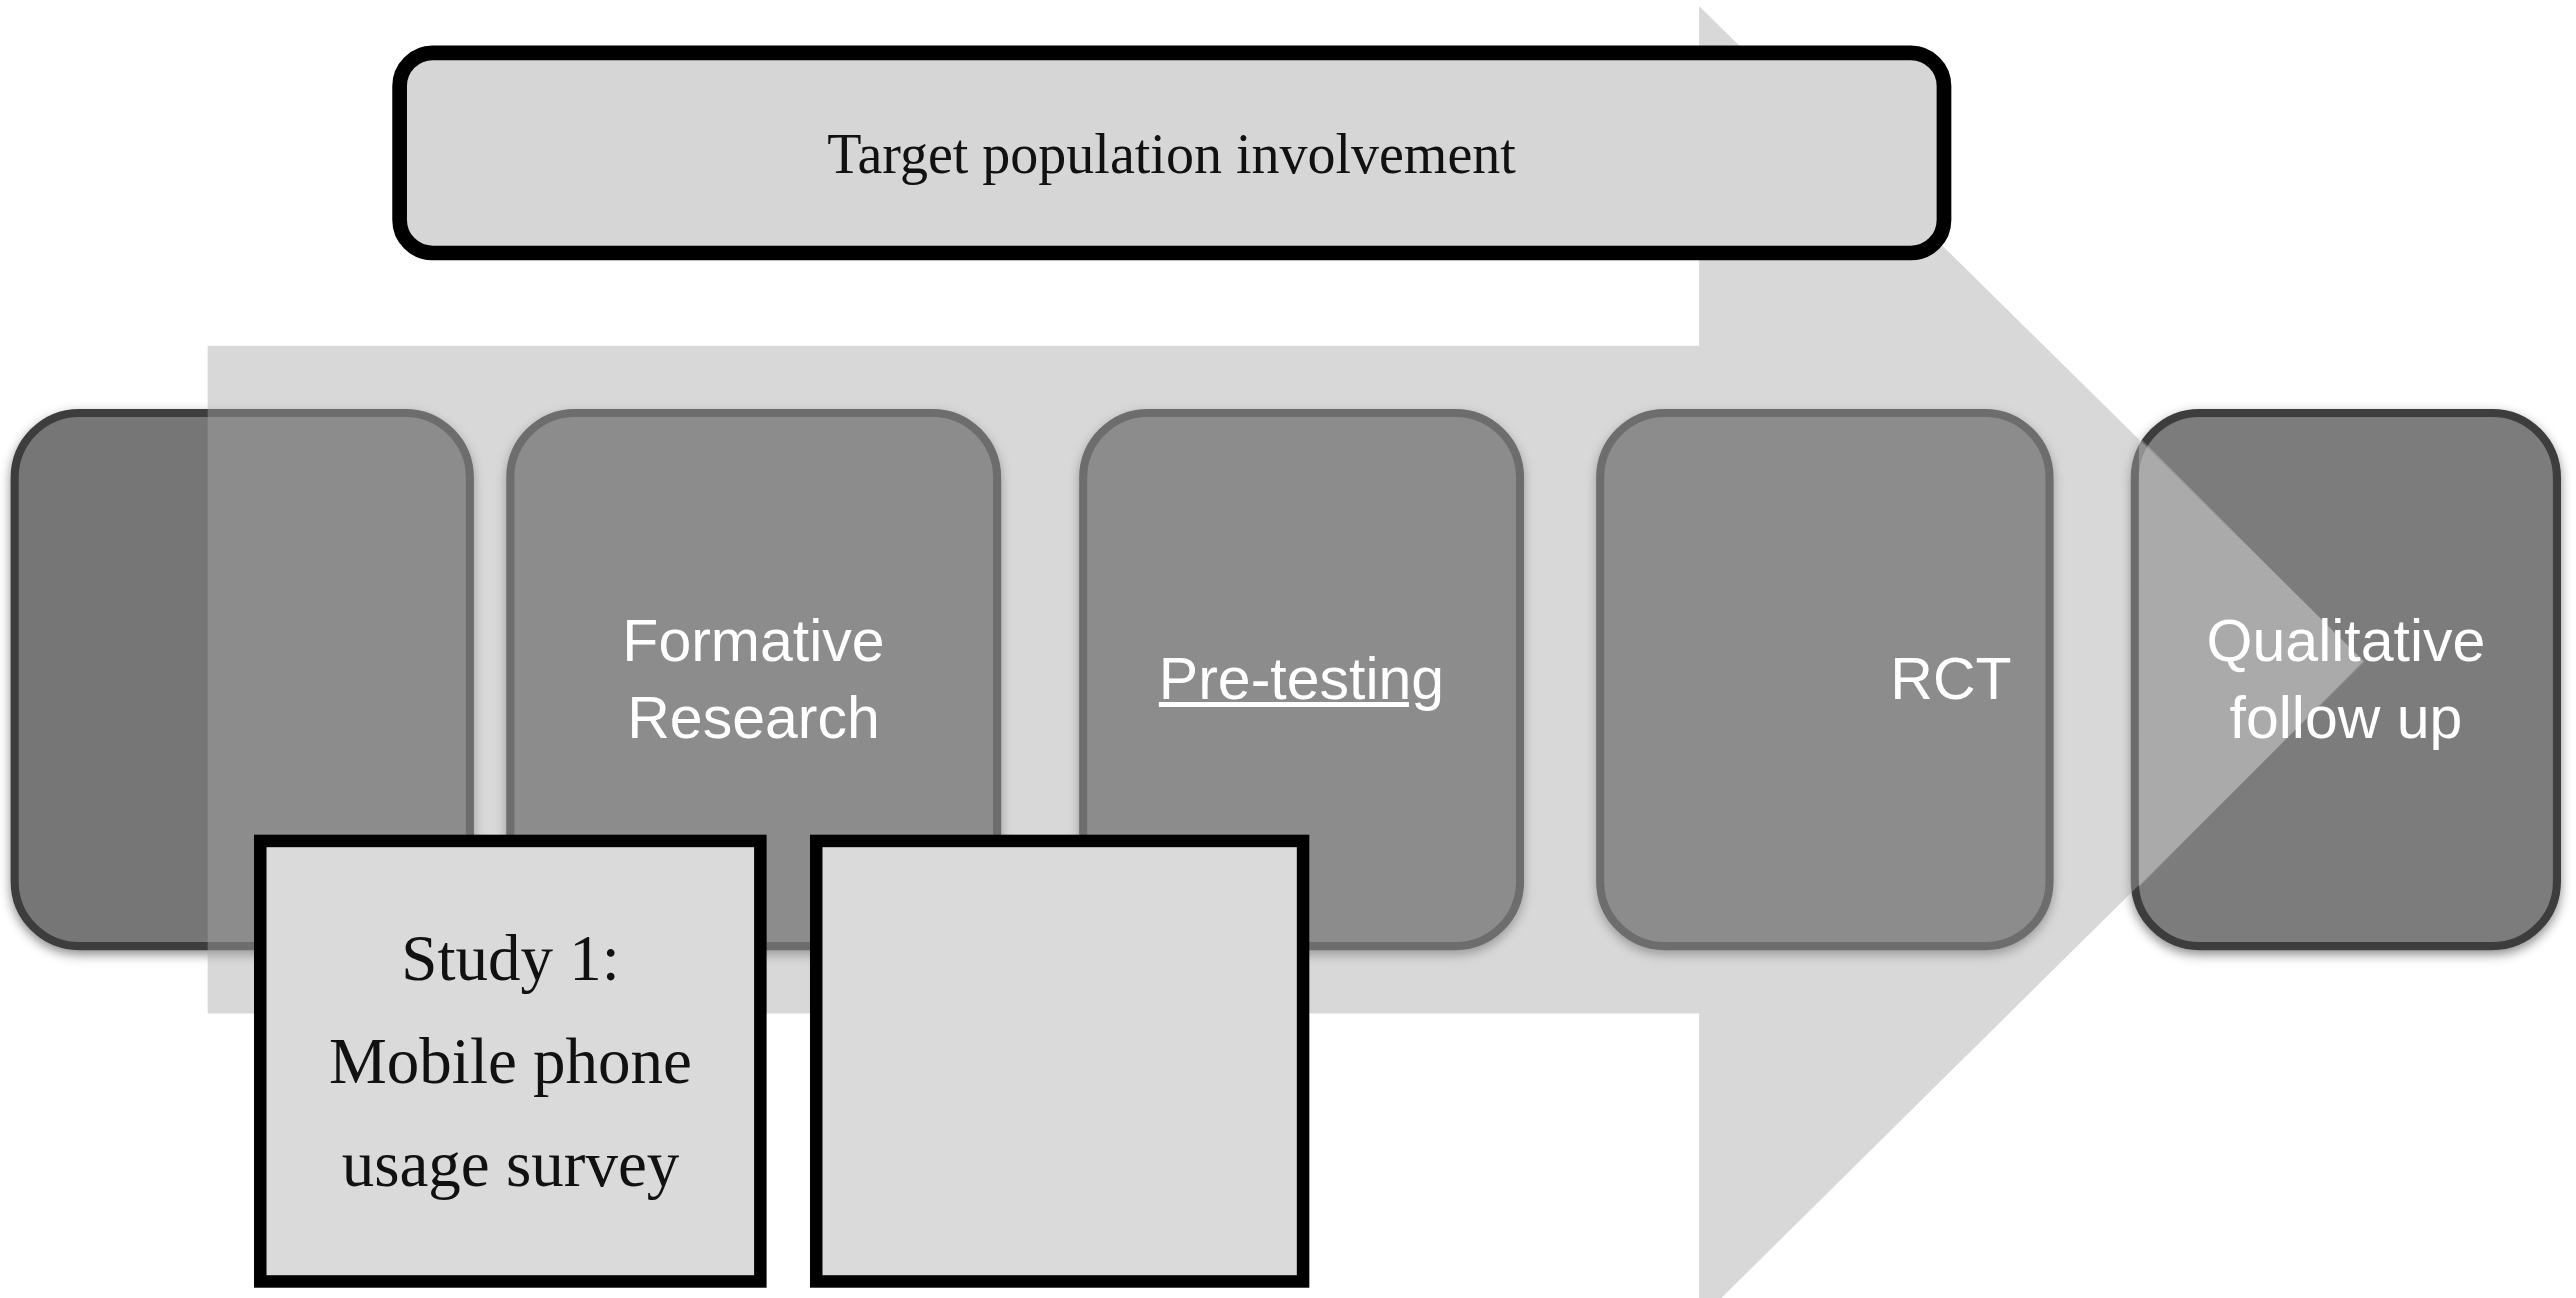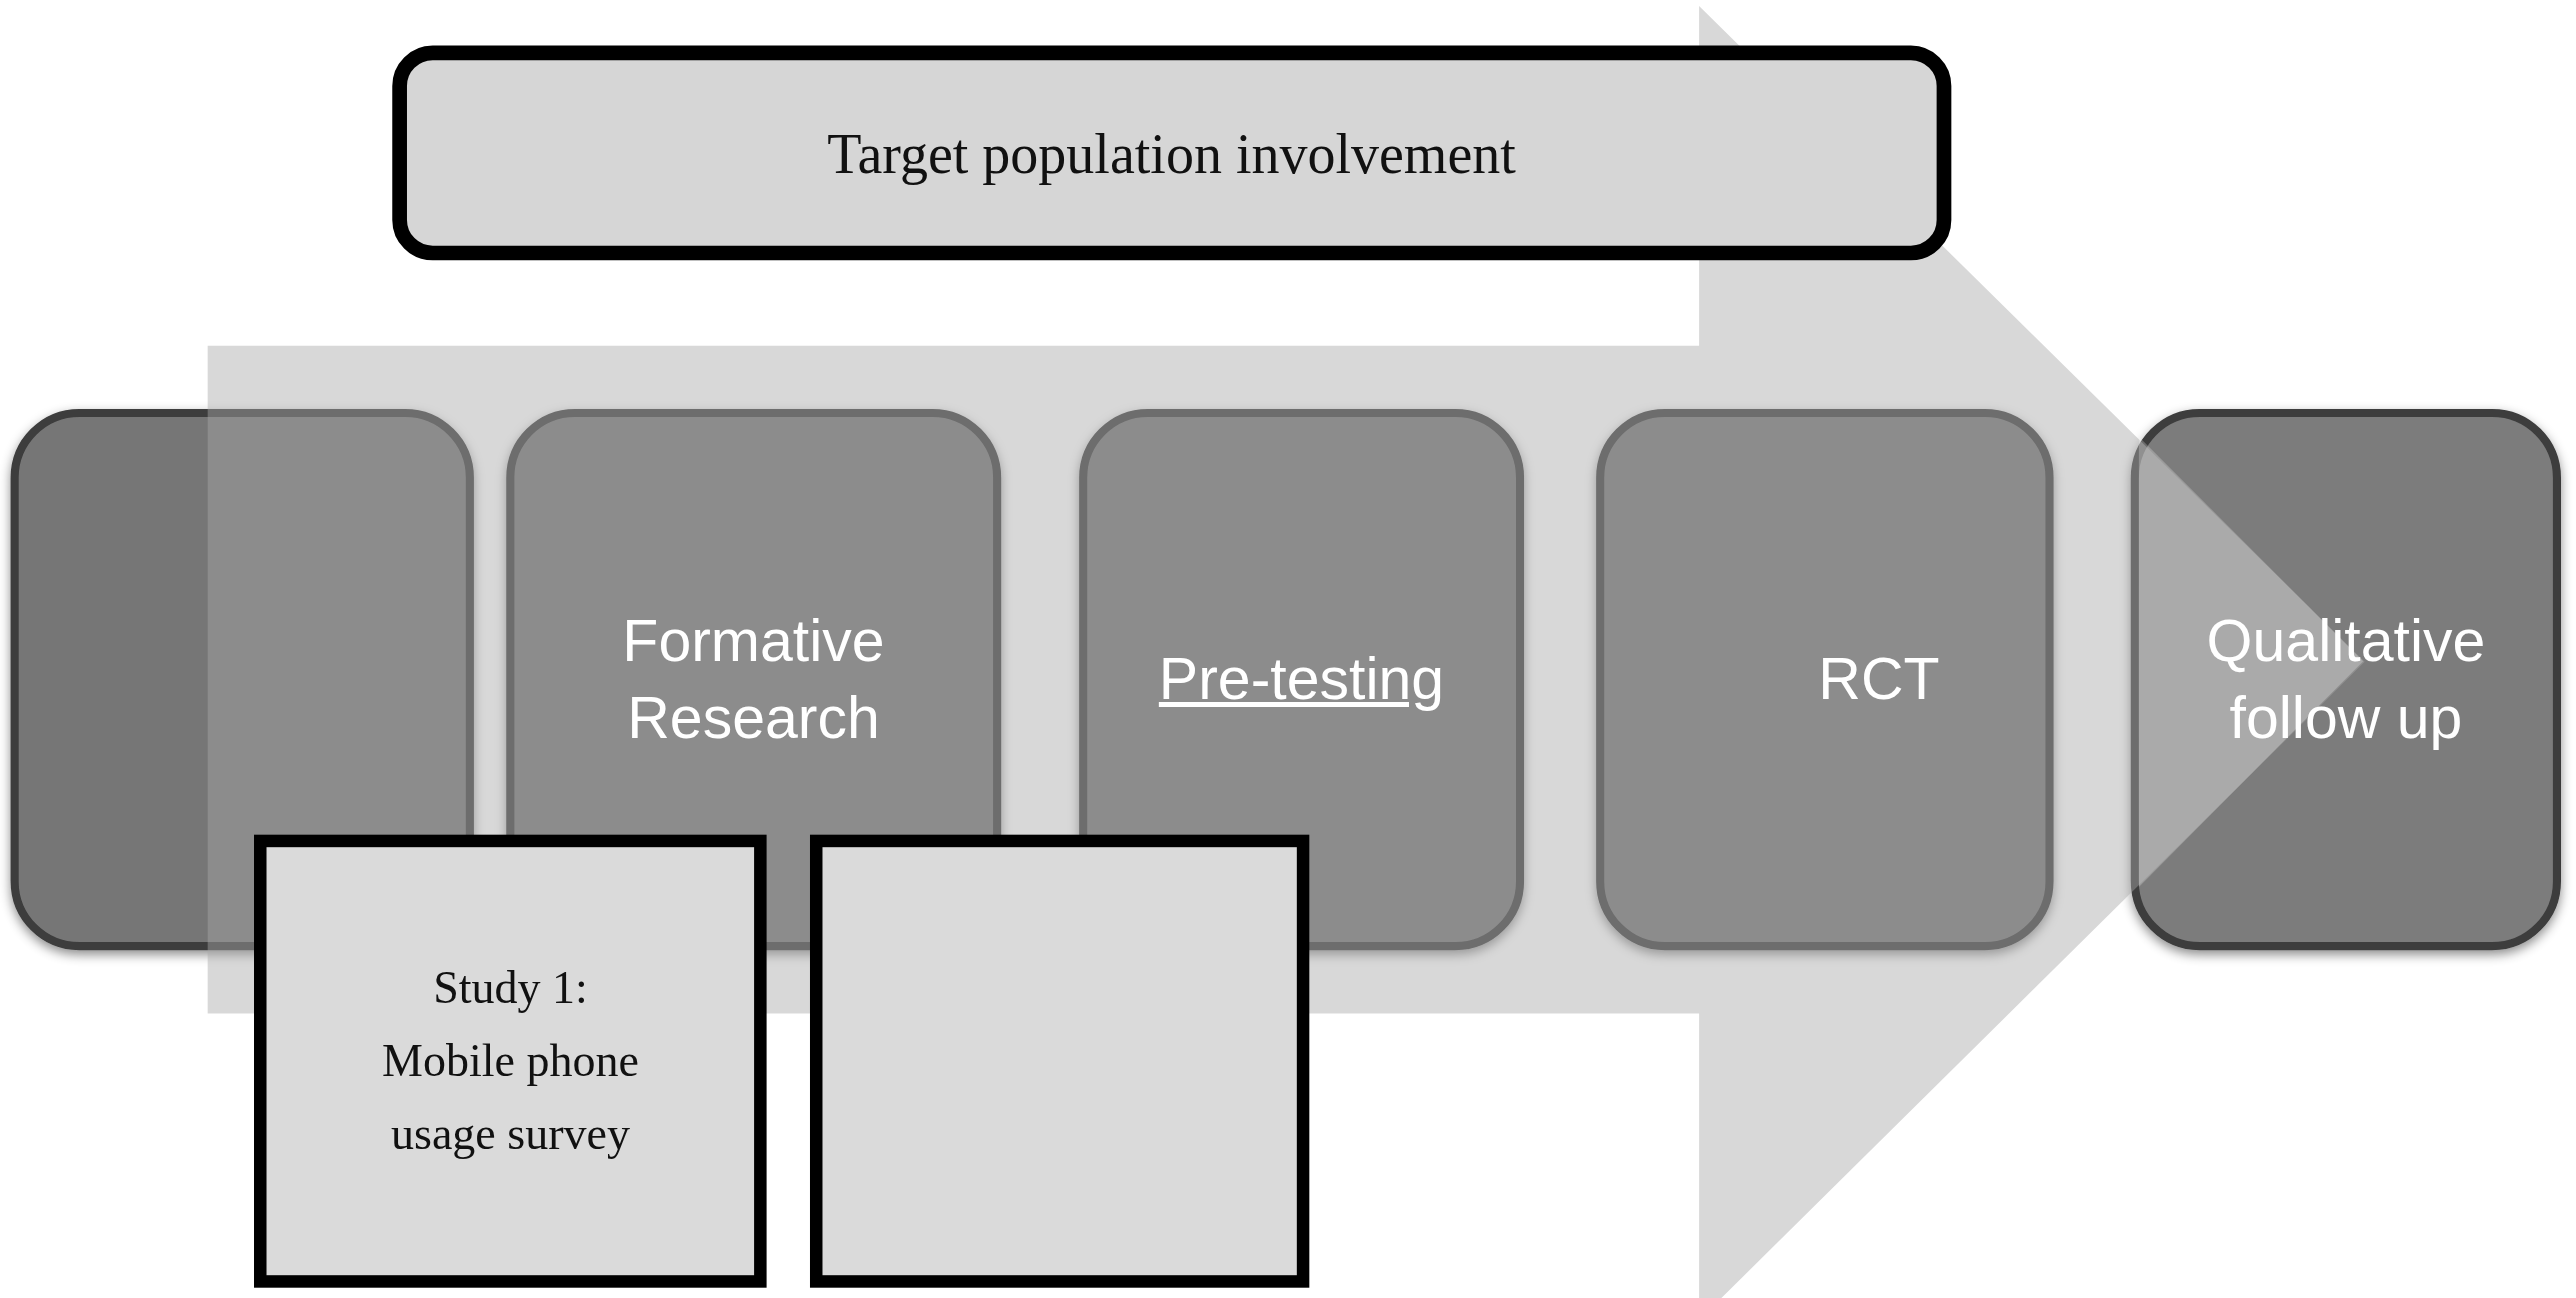--- a/index.html
+++ b/index.html
@@ -60,27 +60,27 @@
     height: 215px;
     color: #111111;
     font-family: "Liberation Serif", serif;
     font-size: 56px;
   }
   .study-label {
     top: 835px;
     height: 453px;
     color: #111111;
     font-family: "Liberation Serif", serif;
-    font-size: 46px;
+    font-size: 65px;
     line-height: 1.58;
   }
   #stage-label-1 { left: 8.8px;   width: 463px; }
   #stage-label-2 { left: 506px;  width: 495px; }
   #stage-label-3 { left: 1079px; width: 445px; text-decoration: underline; }
-  #stage-label-4 { left: 1604px; width: 550px; }
+  #stage-label-4 { left: 1676px; width: 550px; }
   #stage-label-5 { left: 2131px; width: 430px; border-radius: 25px; }
   #study-label-1 { left: 254px;  width: 513px; }
   #study-label-2 { left: 810px; width: 499px; }
 </style>
 </head>
 <body>
 
 <div id="diagram">
 
   <svg id="shapes" width="2576" height="1298" viewBox="0 0 3502 1765">

